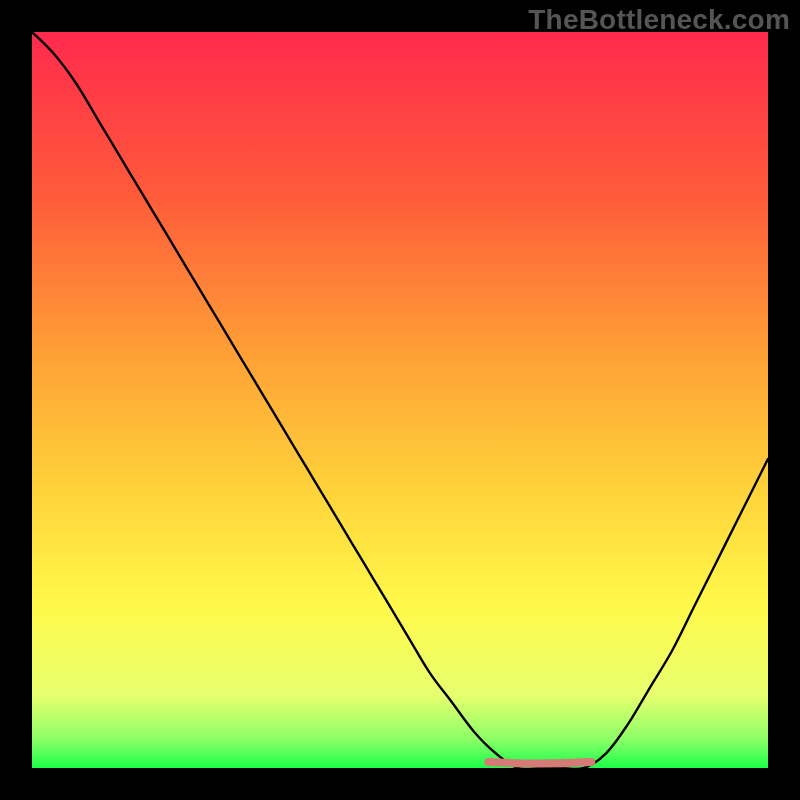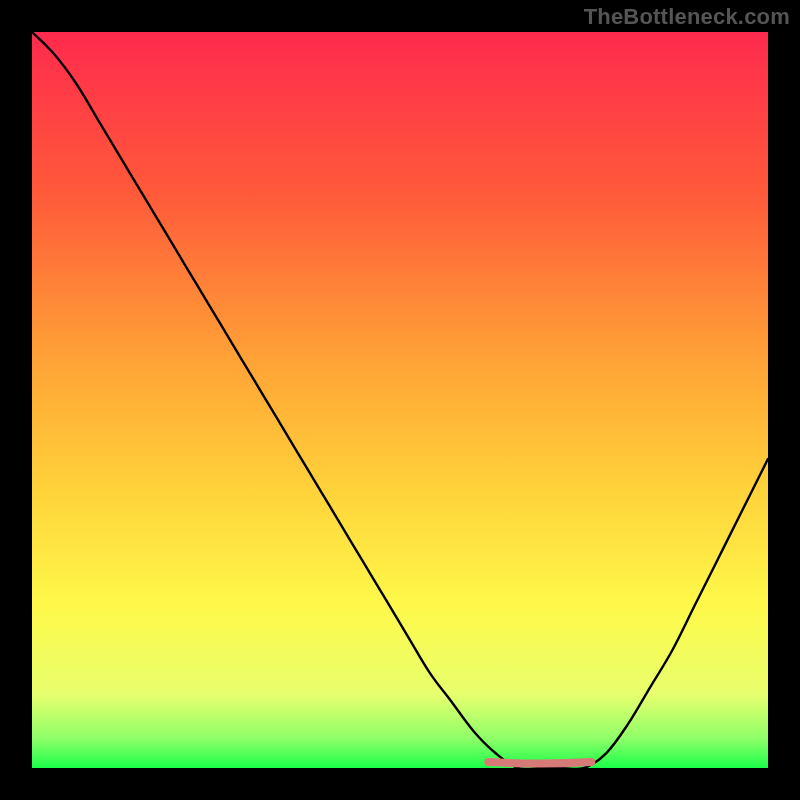--- a/index.html
+++ b/index.html
@@ -15,21 +15,21 @@
     width: 800px;
     height: 800px;
     background: #000;
   }
   .watermark {
     position: absolute;
     top: 4px;
     right: 10px;
     color: #555;
     font-family: Arial, Helvetica, sans-serif;
-    font-size: 22px;
+    font-size: 28px;
     font-weight: 600;
     letter-spacing: 0.2px;
     z-index: 30;
   }
   .plot {
     position: absolute;
     left: 32px;
     top: 32px;
     width: 736px;
     height: 736px;

